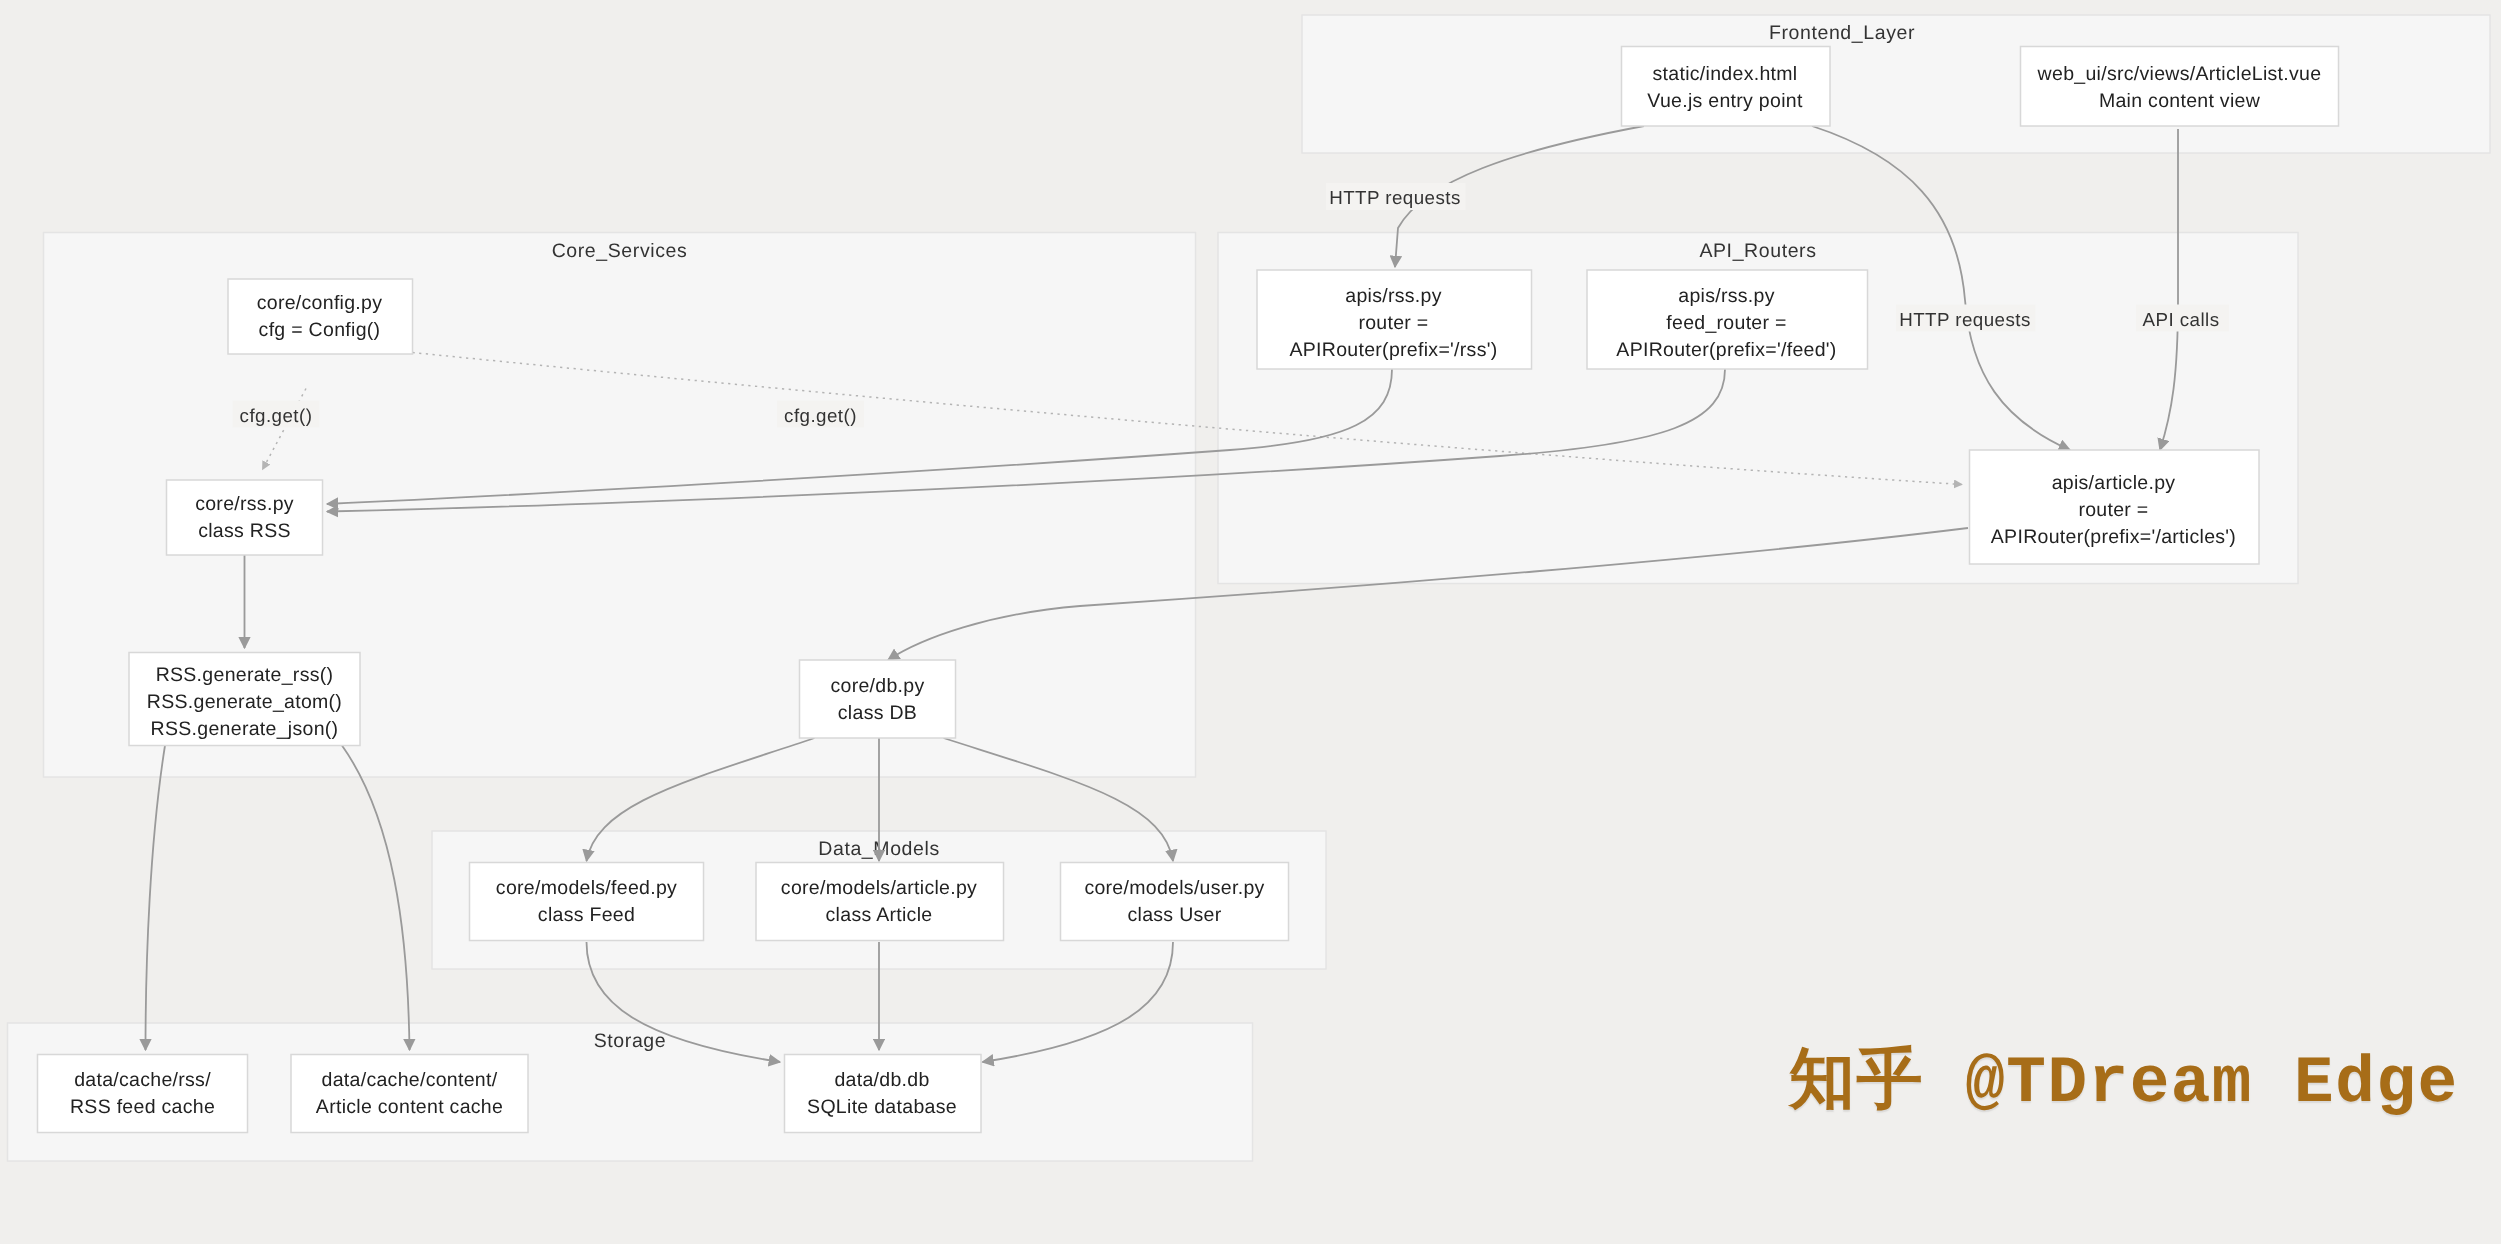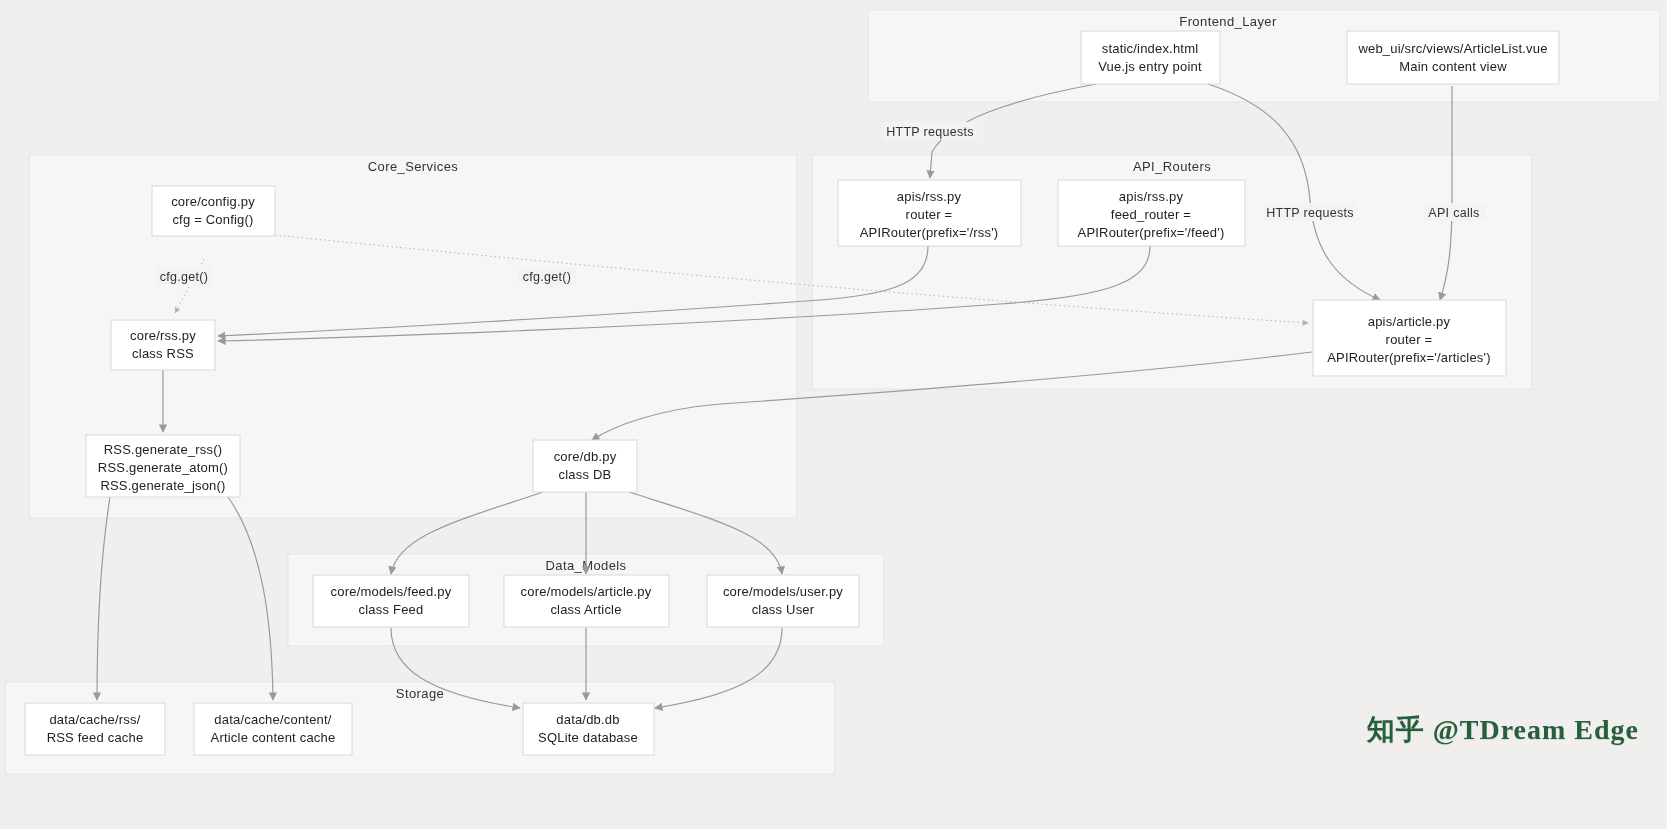--- a/index.html
+++ b/index.html
@@ -66,24 +66,24 @@
     font-family: "Liberation Sans", sans-serif;
     font-size: 12.5px;
     fill: #333333;
     text-anchor: middle;
     letter-spacing: 0.3px;
   }
   .watermark {
     position: absolute;
     right: 28px;
     bottom: 80px;
-    font-family: Liberation Serif, serif;
-    font-size: 28px;
+    font-family: Liberation Mono, monospace;
+    font-size: 44px;
     font-weight: bold;
-    color: #14532d;
+    color: #a16207;
     opacity: 0.92;
     letter-spacing: 1px;
     white-space: nowrap;
     text-shadow: 0 1px 1px rgba(170,170,170,0.35);
     pointer-events: none;
     user-select: none;
   }
 </style>
 </head>
 <body>

